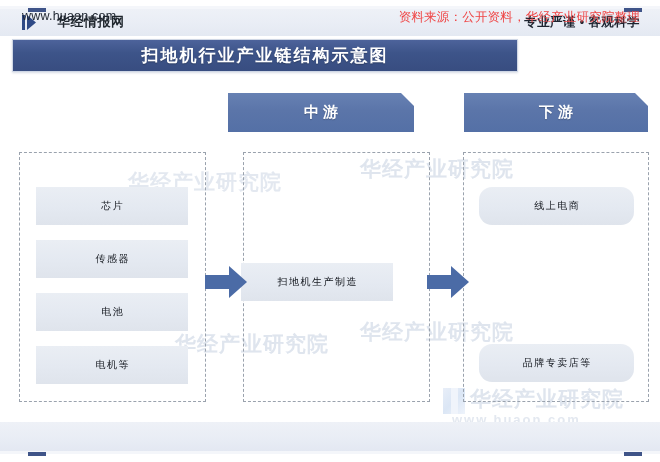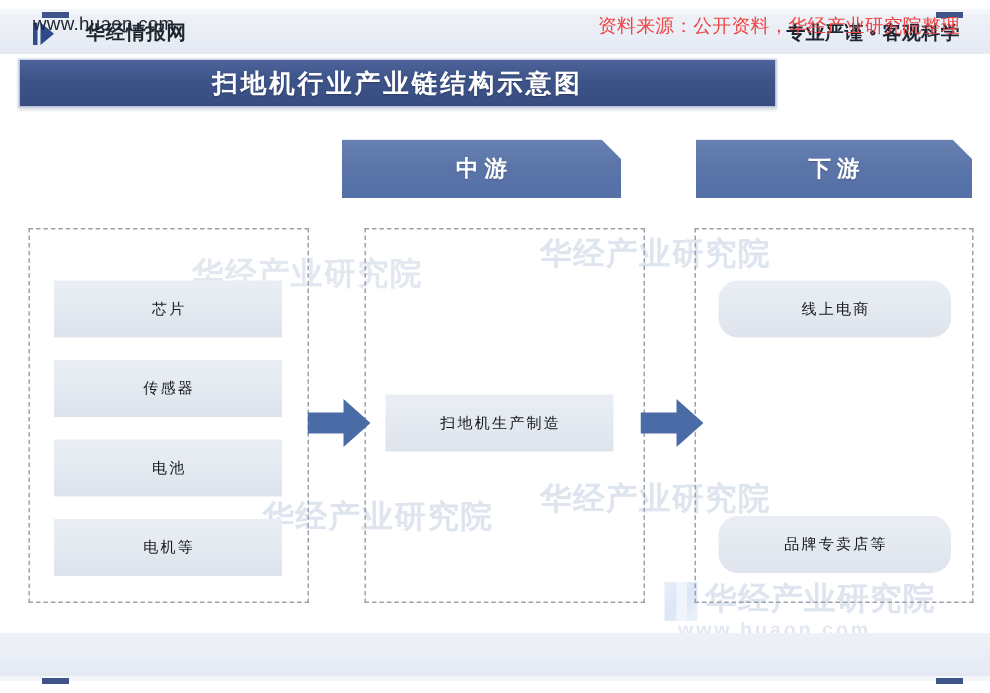--- a/index.html
+++ b/index.html
@@ -186,21 +186,21 @@
     box-sizing: border-box;
   }
   .item .label {
     font-size: 10px;
     color: #14181f;
     letter-spacing: 1.5px;
     text-indent: 1.5px;
     white-space: nowrap;
   }
   .col-up   .item { left: 36px;  width: 152px; }
-  .col-mid  .item { left: 257px; width: 152px; }
+  .col-mid  .item { left: 241px; width: 152px; }
   .col-down .item { left: 479px; width: 155px; border-radius: 13px; }
 
   
   .arrow {
     position: absolute;
     width: 42px; height: 34px;
     z-index: 4;
   }
   #arrow-1 { left: 205px; top: 265px; }
   #arrow-2 { left: 427px; top: 265px; }

